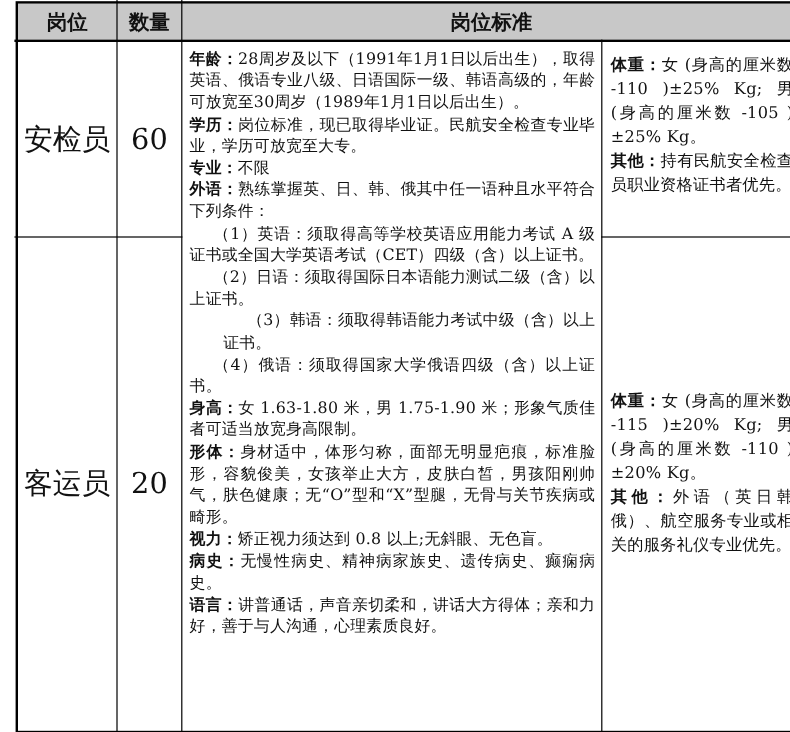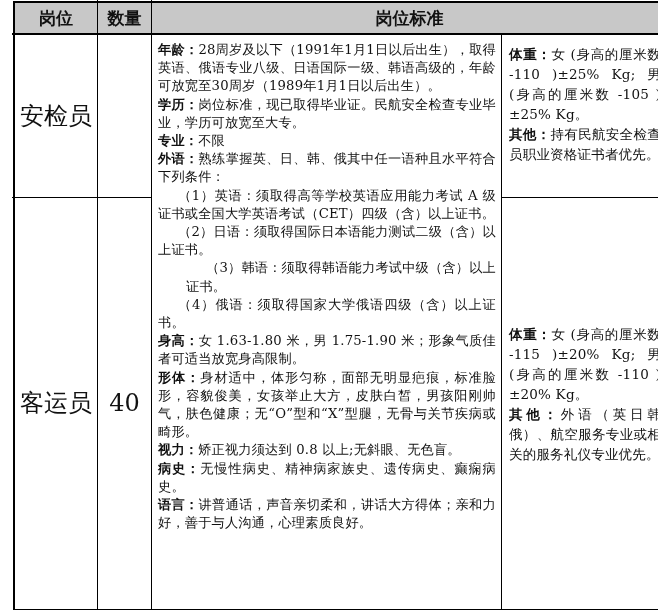--- a/index.html
+++ b/index.html
@@ -30,23 +30,24 @@
   <div class="vline" style="left:489px;top:33px;width:1px;height:577px;"></div>
 
   <div class="hline" style="left:0;top:197px;width:140px;height:1px;"></div>
   <div class="hline" style="left:489px;top:197px;width:169px;height:1px;"></div>
 
   <div class="hcell" style="left:3px;width:82px;">岗位</div>
   <div class="hcell" style="left:86px;width:53px;">数量</div>
   <div class="hcell" style="left:140px;width:515px;">岗位标准</div>
 
   <div class="post-cell" style="left:3px;top:35px;width:82px;height:162px;">安检员</div>
+  <div class="post-cell" style="left:86px;top:35px;width:53px;height:162px;">60</div>
 
   <div class="post-cell" style="left:3px;top:198px;width:82px;height:410px;text-align:center;">客运员</div>
-  <div class="post-cell" style="left:86px;top:198px;width:53px;height:410px;">40</div>
+  <div class="post-cell" style="left:86px;top:198px;width:53px;height:410px;">20</div>
 
   <div class="std" style="left:146px;top:41px;width:338px;">
     <p><span class="b">年龄：</span><span>28周岁及以下（1991年1月1日以后出生），取得英语、俄语专业八级、日语国际一级、韩语高级的，年龄可放宽至30周岁（1989年1月1日以后出生）。</span></p>
     <p><span class="b">学历：</span><span>岗位标准，现已取得毕业证。民航安全检查专业毕业，学历可放宽至大专。</span></p>
     <p><span class="b">专业：</span><span>不限</span></p>
     <p><span class="b">外语：</span><span>熟练掌握英、日、韩、俄其中任一语种且水平符合下列条件：</span></p>
     <p class="indent" style="padding-left:0;text-indent:20px;">（1）英语：须取得高等学校英语应用能力考试 A 级证书或全国大学英语考试（CET）四级（含）以上证书。</p>
     <p class="indent" style="padding-left:0;text-indent:20px;">（2）日语：须取得国际日本语能力测试二级（含）以上证书。</p>
     <p class="indent" style="padding-left:0;text-indent:20px;margin-left:28px;">（3）韩语：须取得韩语能力考试中级（含）以上证书。</p>
     <p class="indent" style="padding-left:0;text-indent:20px;">（4）俄语：须取得国家大学俄语四级（含）以上证书。</p>

